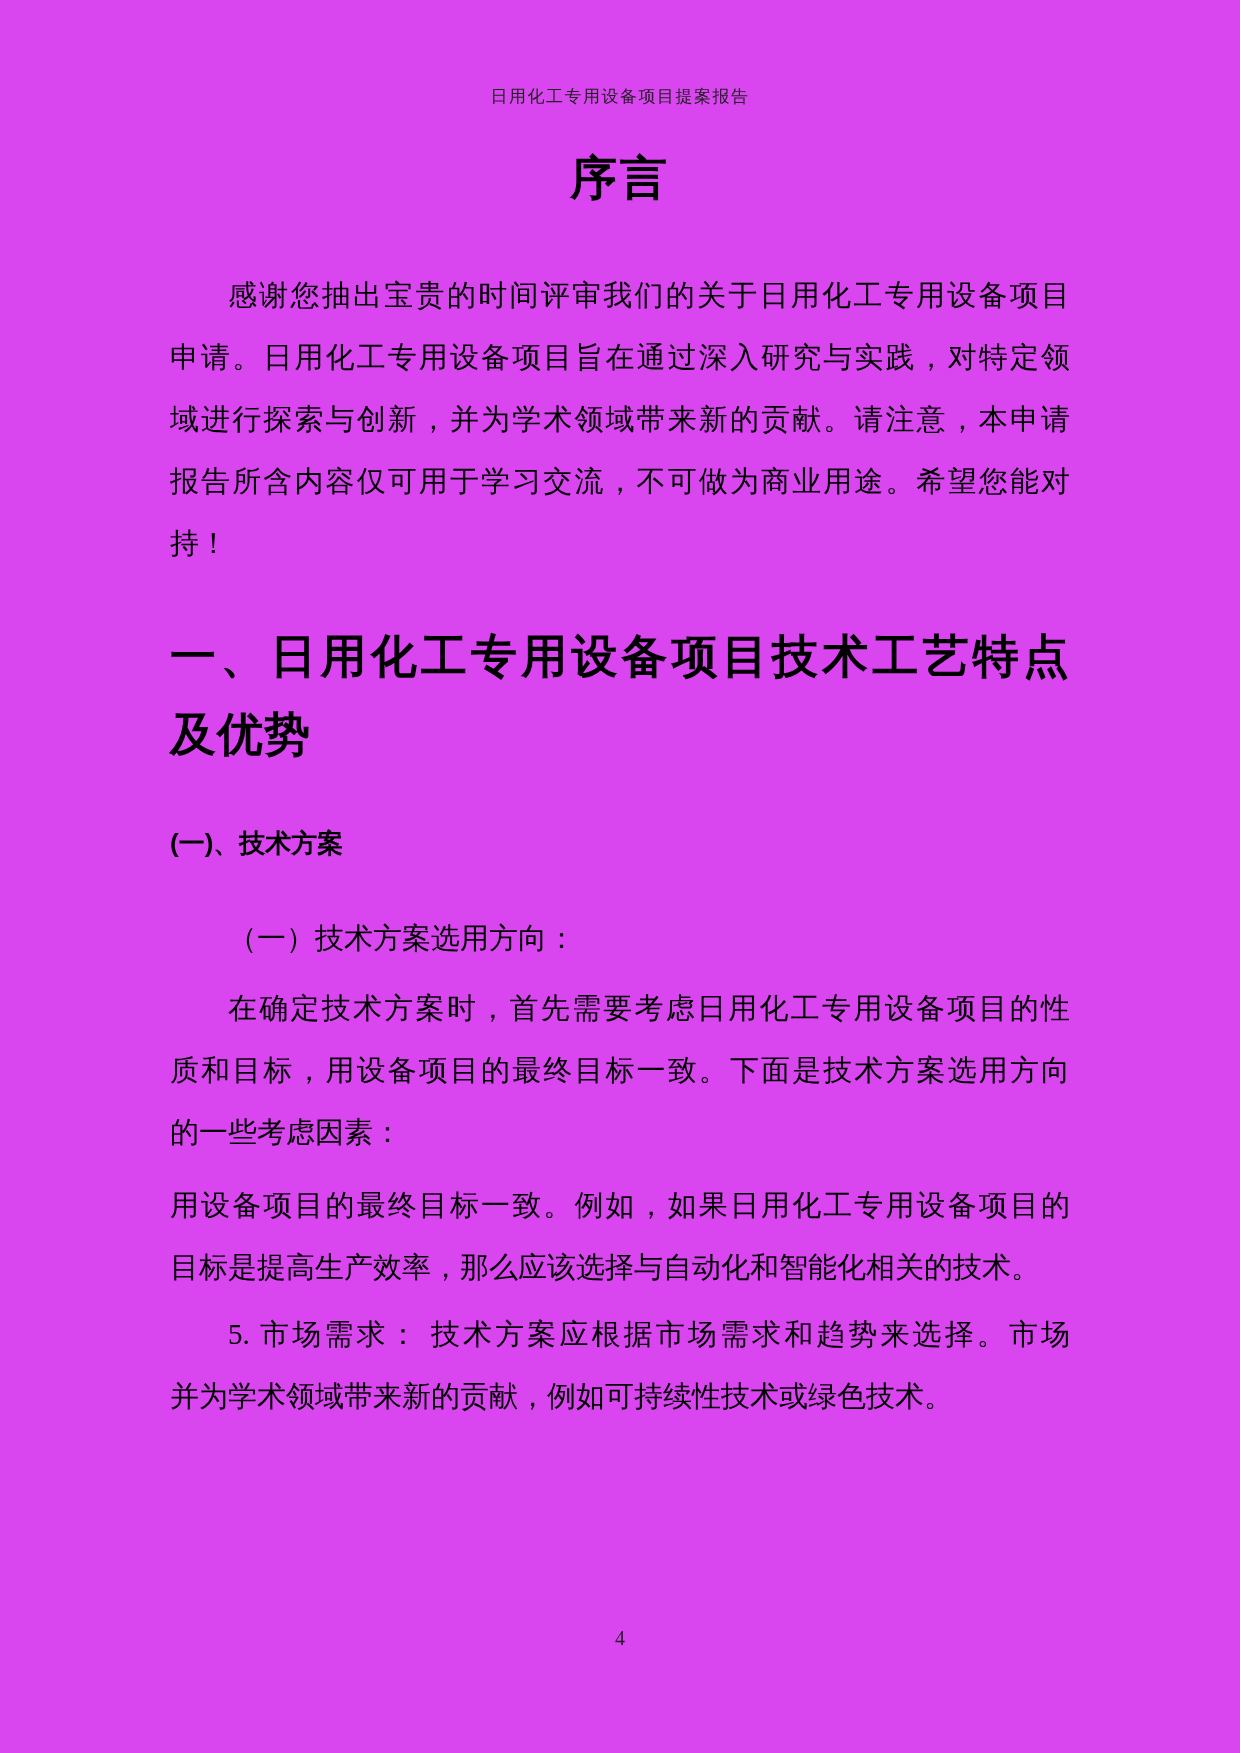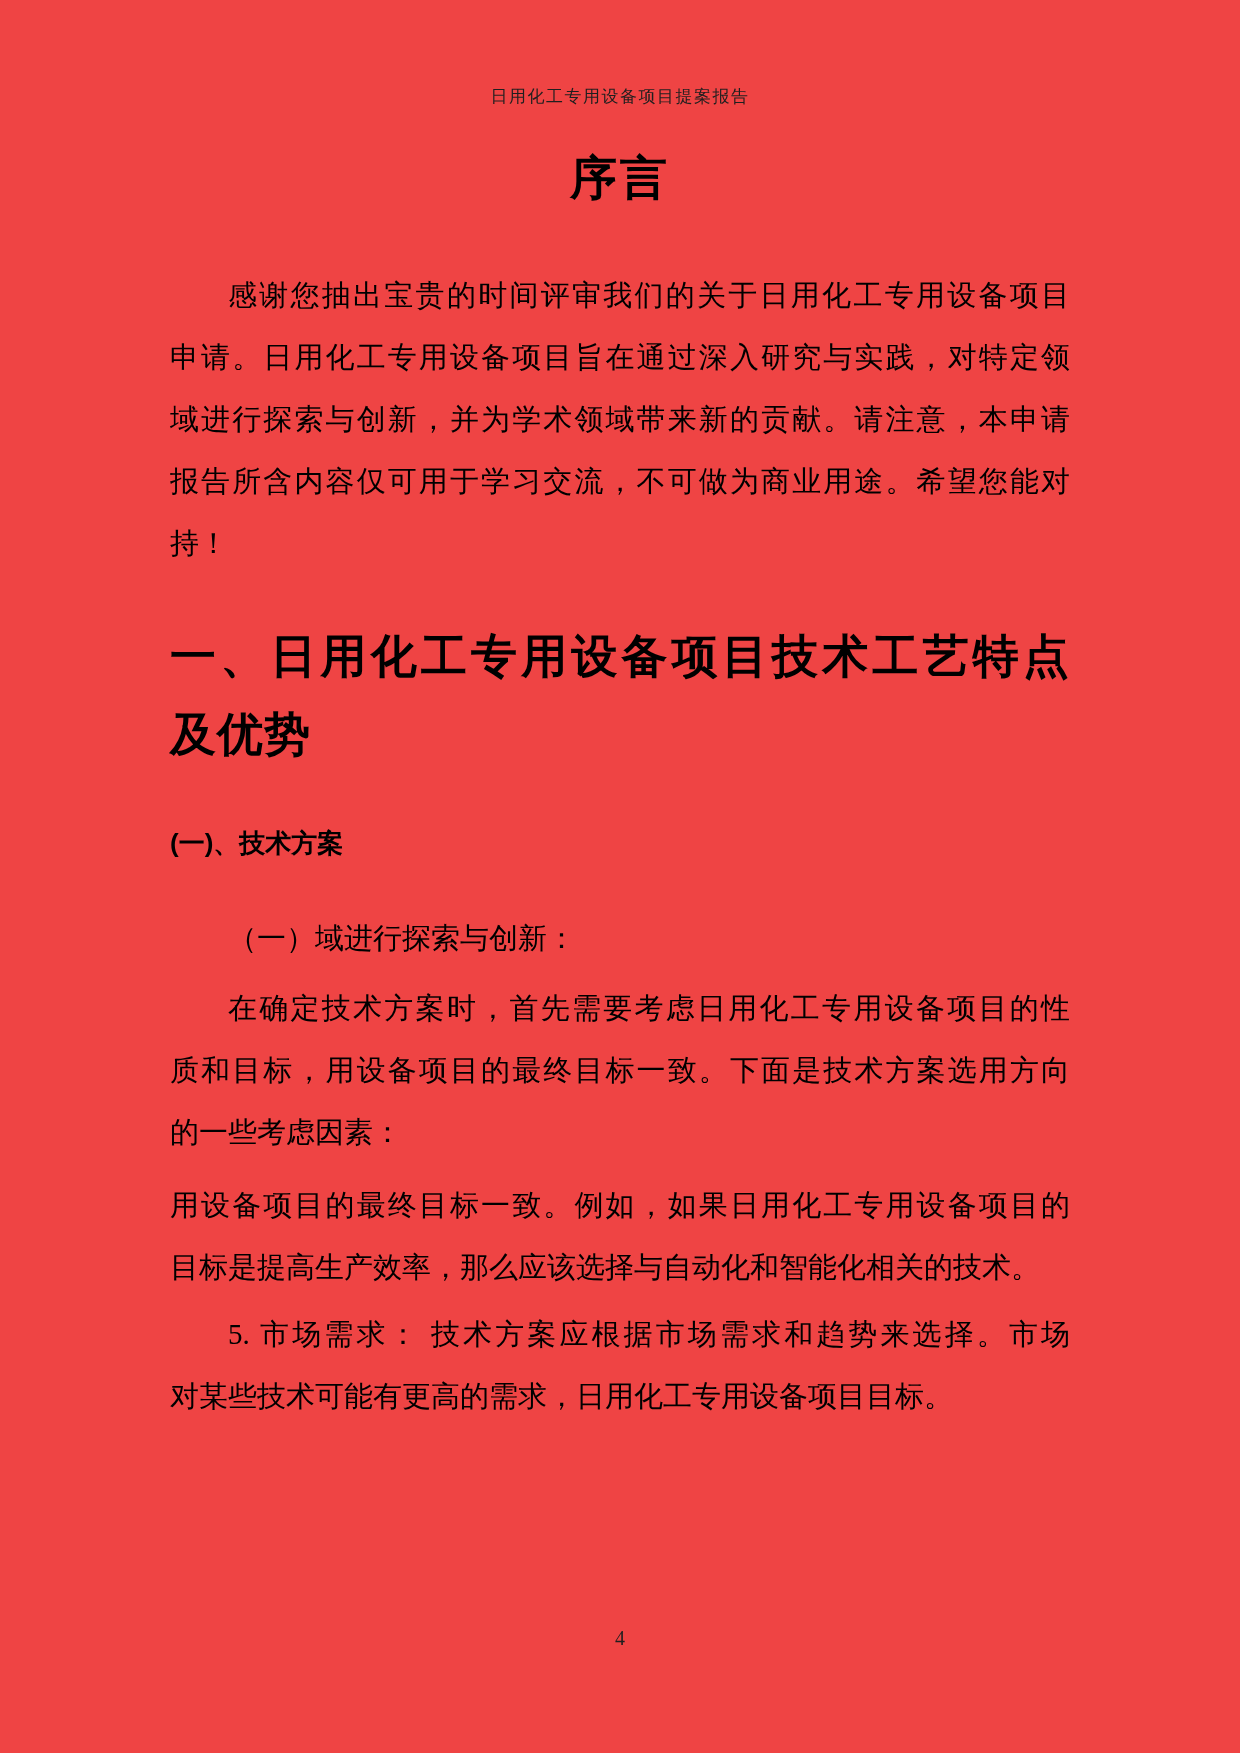--- a/index.html
+++ b/index.html
@@ -1,21 +1,21 @@
 <!DOCTYPE html>
 <html><head>
 <meta charset="utf-8">
 <style>
   * { margin:0; padding:0; box-sizing:border-box; }
   html,body { background:#ffffff; }
   .page {
     position:relative;
     width:1240px; height:1753px;
     margin:0 auto;
-    background:#ef4444;
+    background:#d946ef;
     color:#000000;
     padding:0 170px;
     overflow:hidden;
     font-family:"Liberation Serif","DejaVu Serif",serif;
   }
   .doc-header {
     padding-top:86px;
     text-align:center;
     font-size:17px;
     line-height:22px;
@@ -83,34 +83,34 @@
   </div>
 
   <div class="h1">
     <div class="hline-j">一、日用化工专用设备项目技术工艺特点</div>
     <div>及优势</div>
   </div>
 
   <div class="h2">(一)、技术方案</div>
 
   <div class="para p-sublabel">
-    <div class="ln ind">（一）域进行探索与创新：</div>
+    <div class="ln ind">（一）技术方案选用方向：</div>
   </div>
 
   <div class="para p-plan">
     <div class="ln j ind">在确定技术方案时，首先需要考虑日用化工专用设备项目的性</div>
     <div class="ln j">质和目标，用设备项目的最终目标一致。下面是技术方案选用方向</div>
     <div class="ln">的一些考虑因素：</div>
   </div>
 
   <div class="para p-item1">
     <div class="ln j">用设备项目的最终目标一致。例如，如果日用化工专用设备项目的</div>
     <div class="ln">目标是提高生产效率，那么应该选择与自动化和智能化相关的技术。</div>
   </div>
 
   <div class="para p-item2">
     <div class="ln j ind">5. 市场需求： 技术方案应根据市场需求和趋势来选择。市场</div>
-    <div class="ln">对某些技术可能有更高的需求，日用化工专用设备项目目标。</div>
+    <div class="ln">并为学术领域带来新的贡献，例如可持续性技术或绿色技术。</div>
   </div>
 
   <div class="page-number">4</div>
 
 </div>
 
 </body></html>

